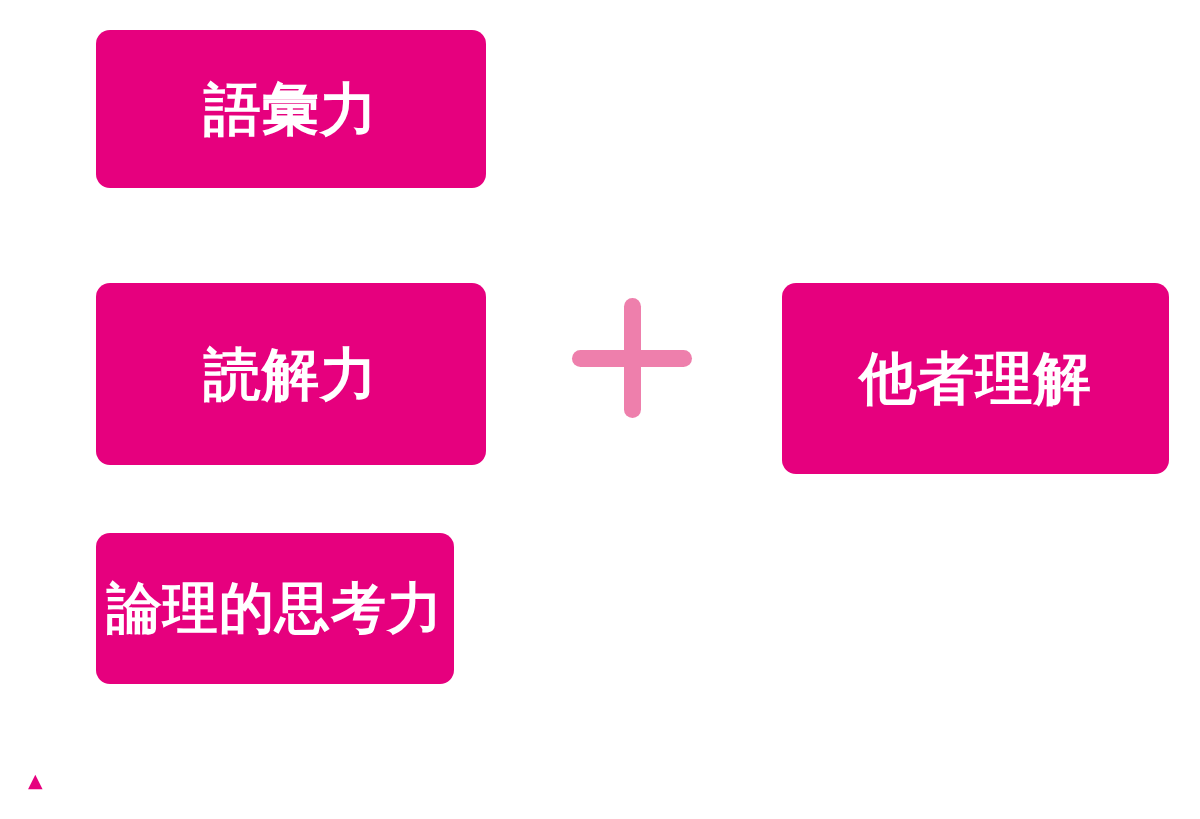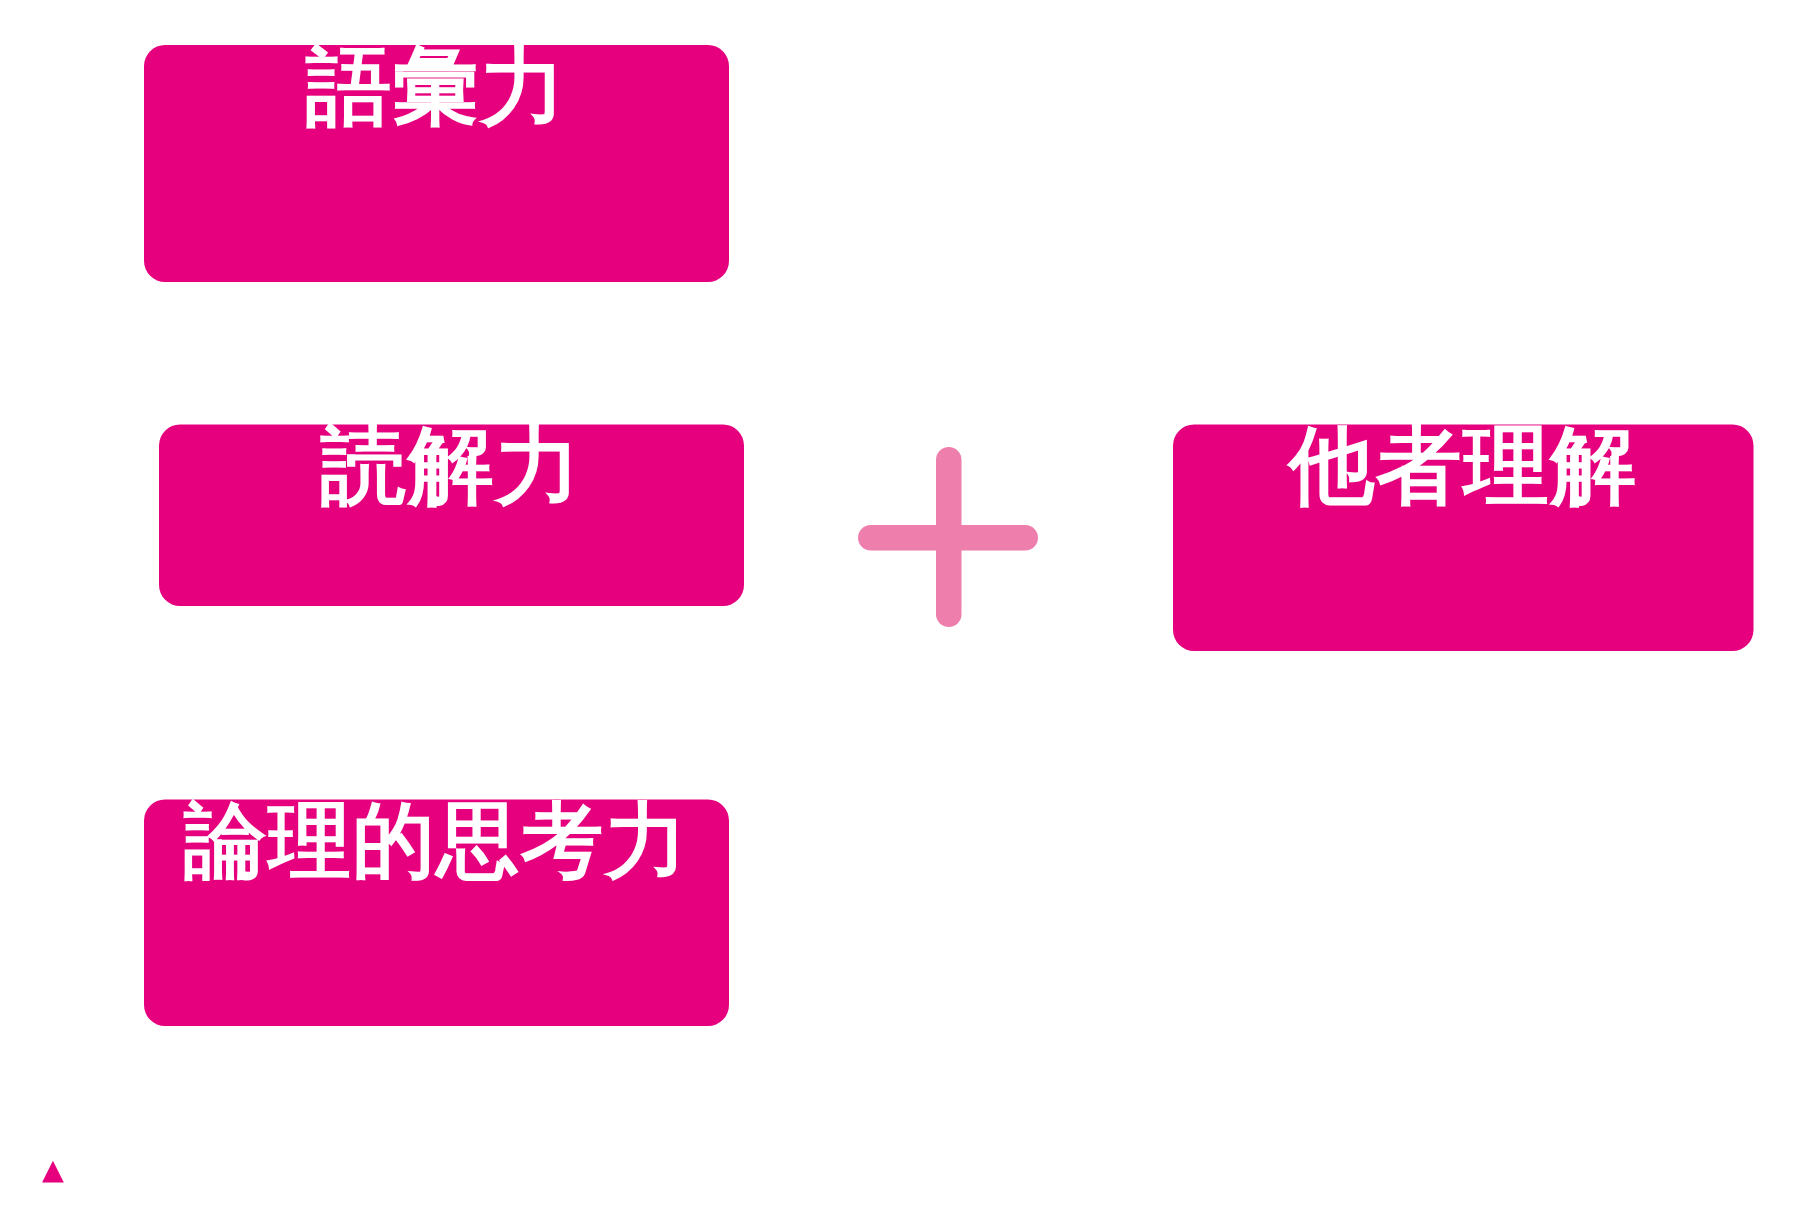--- a/index.html
+++ b/index.html
@@ -19,41 +19,41 @@
     width: 1200px;
     height: 819px;
     background: #ffffff;
   }
 
   .concept-box {
     position: absolute;
     background: #e6007e;
     border-radius: 14px;
     display: flex;
-    align-items: flex-start;
+    align-items: center;
     justify-content: center;
     box-sizing: border-box;
   }
 
   .concept-label {
     color: #ffffff;
     font-weight: 700;
     font-size: 57px;
     letter-spacing: 0.02em;
     line-height: 1;
     white-space: nowrap;
     text-align: center;
     font-family: "DejaVu Sans", "Liberation Sans", sans-serif;
   }
 
   
   #box-vocabulary { left: 96px;  top: 30px;  width: 390px; height: 158px; }
-  #box-reading    { left: 96px;  top: 283px; width: 390px; height: 121px; margin-left: 10px; }
-  #box-logic      { left: 96px;  top: 533px; width: 390px; height: 151px; }
-  #box-empathy    { left: 782px; top: 283px; width: 387px; height: 151px; }
+  #box-reading    { left: 96px;  top: 283px; width: 390px; height: 182px; }
+  #box-logic      { left: 96px;  top: 533px; width: 358px; height: 151px; }
+  #box-empathy    { left: 782px; top: 283px; width: 387px; height: 191px; }
 
   #box-logic .concept-label { font-size: 55px; }
   #box-empathy .concept-label { font-size: 57px; }
 
   
   #plus-operator {
     position: absolute;
     left: 572px;
     top: 298px;
     width: 120px;

